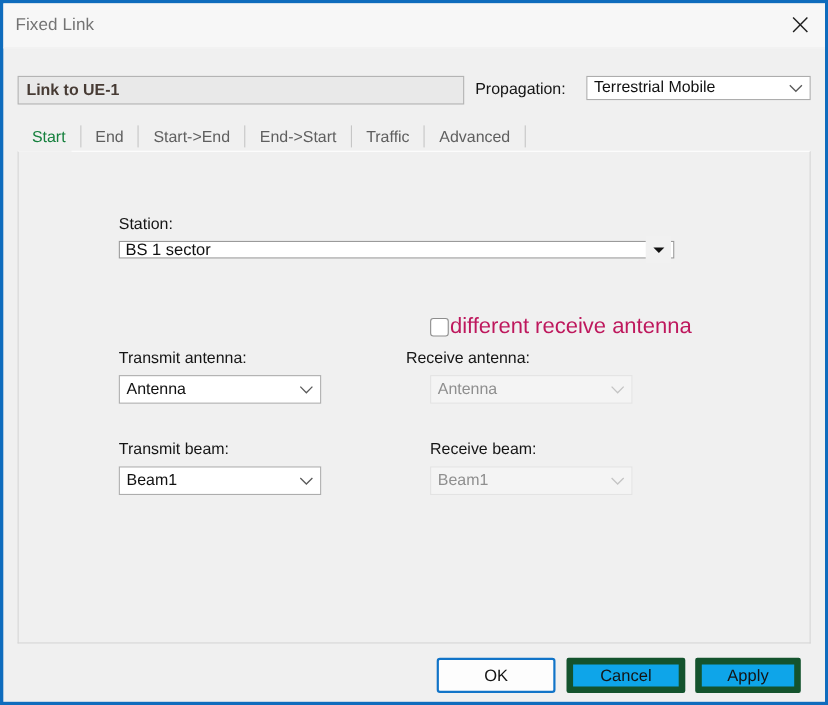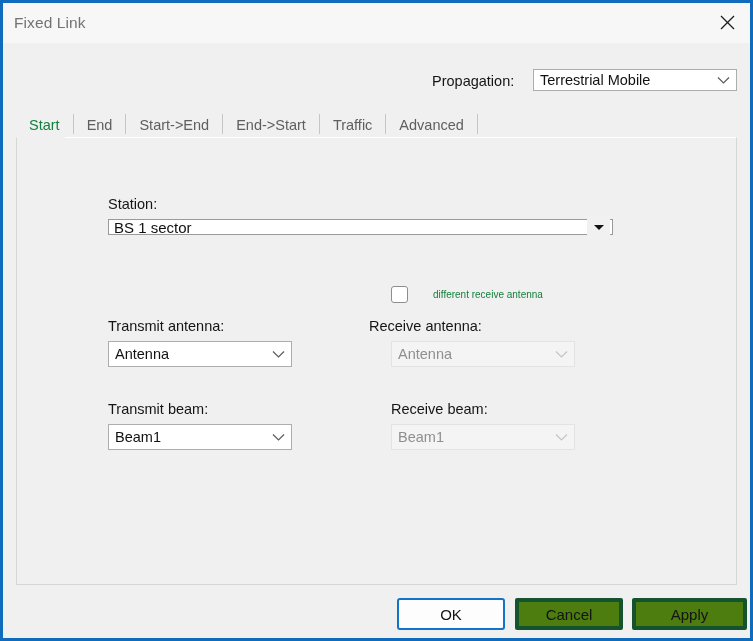--- a/index.html
+++ b/index.html
@@ -222,25 +222,24 @@
   .checkbox {
     width: 17px;
     height: 17px;
     box-sizing: border-box;
     background: #ffffff;
     border: 1px solid #8d8d8d;
     border-radius: 3px;
     flex: 0 0 auto;
   }
   .checkrow .cb-label {
-    font-size: 10px;
-    color: #15803d;
+    font-size: 20px;
+    color: #be185d;
     white-space: nowrap;
     margin-left: 1px;
-    padding-left: 24px;
   }
 
   
   .combo-sm {
     width: 184px;
     height: 26px;
   }
   .combo-tx-ant  { left: 105px; top: 338px; }
   .combo-rx-ant  { left: 388px; top: 338px; }
   .combo-tx-beam { left: 105px; top: 421px; }
@@ -250,22 +249,22 @@
     background: #f4f4f4;
     border: 1px solid #e3e3e3;
   }
   .combo.disabled .value { color: #8f8f8f; }
 
   
   .btn {
     position: absolute;
     box-sizing: border-box;
     height: 32px;
-    background: #4d7c0f;
-    border: 4px solid #14532d;
+    background: #0ea5e9;
+    border: 6px solid #14532d;
     border-radius: 2px;
     font-family: "Liberation Sans", sans-serif;
     font-size: 15px;
     color: #141414;
     display: flex;
     align-items: center;
     justify-content: center;
     cursor: default;
   }
   .btn-ok {
@@ -277,40 +276,41 @@
     background: #fdfdfd;
   }
   .btn-cancel {
     left: 512px;
     top: 595px;
     width: 108px;
   }
   .btn-apply {
     left: 629px;
     top: 595px;
-    width: 115px;
+    width: 96px;
   }
 </style>
 </head>
 <body>
 
 <div class="window">
 
   <div class="titlebar">
     <div class="title-text">Fixed Link</div>
     <div class="close-btn">
       <span>
         <svg width="15" height="15" viewBox="0 0 15 15">
           <line x1="1" y1="1" x2="14" y2="14" stroke="#1d1d1d" stroke-width="1.3"></line>
           <line x1="14" y1="1" x2="1" y2="14" stroke="#1d1d1d" stroke-width="1.3"></line>
         </svg>
       </span>
     </div>
   </div>
 
+  <div class="name-field">Link to UE-1</div>
 
   <div class="prop-label">Propagation:</div>
   <div class="combo combo-prop">
     <div class="value">Terrestrial Mobile</div>
     <div class="chev">
       <svg width="13" height="9" viewBox="0 0 13 9">
         <polyline points="1,1.5 6.5,7 12,1.5" fill="none" stroke="#5b5b5b" stroke-width="1.2"></polyline>
       </svg>
     </div>
   </div>

